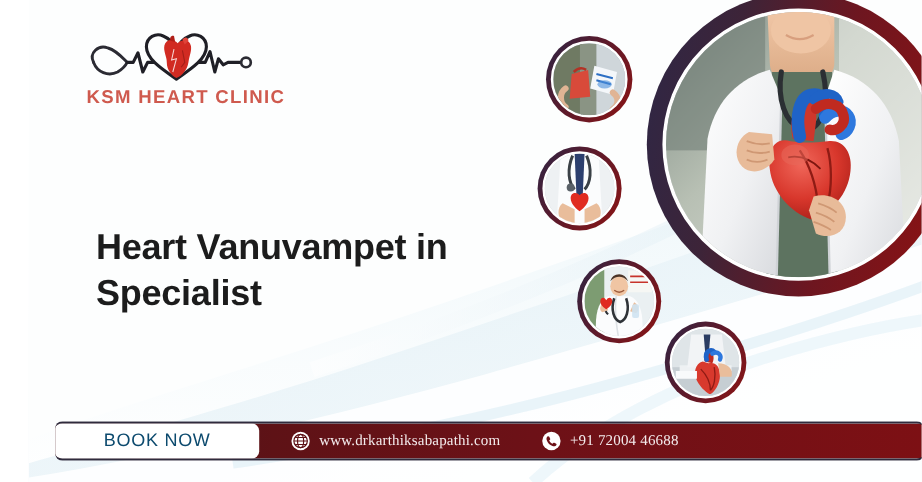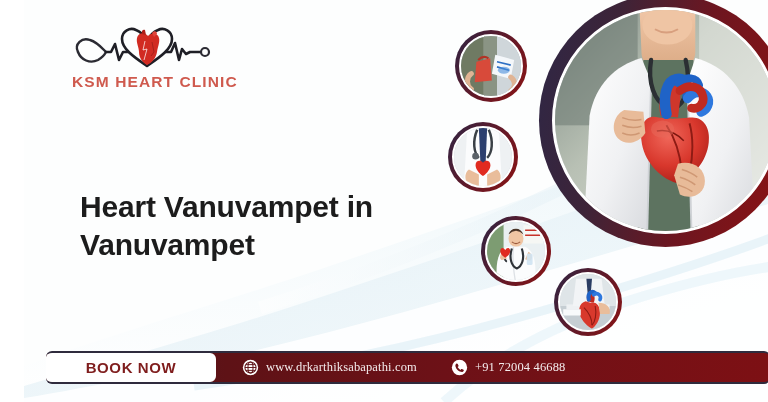--- a/index.html
+++ b/index.html
@@ -84,21 +84,21 @@
     box-sizing:border-box;
     display:flex;align-items:center;
     z-index:7;
     overflow:hidden;
   }
   .book-btn{
     width:170px;height:100%;
     background:#ffffff;
     border-radius:4px 6px 6px 4px;
     display:flex;align-items:center;justify-content:center;
-    font-size:15px;font-weight:700;letter-spacing:0.6px;color:#7f1d1d;
+    font-size:15px;font-weight:400;letter-spacing:0.6px;color:#0c4a6e;
     flex:0 0 auto;
     box-sizing:border-box;
     cursor:pointer;
   }
   .contact{
     display:flex;align-items:center;gap:7px;
     color:#f4eced;font-size:12.5px;letter-spacing:0.15px;
     white-space:nowrap;
     font-family:Liberation Serif, serif;
   }
@@ -154,21 +154,21 @@
       <path d="M70,12 C69,9 71,7 73,8 L74,13 Z" fill="#b01f18"></path>
       <path d="M80,11 C82,8 85,9 85,12 L82,15 Z" fill="#e0443a"></path>
       <path d="M73,19 L71,28 L75,27 L72,38" stroke="#ffffff" stroke-width="0.9" fill="none" opacity="0.8"></path>
       <path d="M80,20 L82,30 L79,34" stroke="#8f1a14" stroke-width="0.9" fill="none" opacity="0.7"></path>
     </svg>
     <div class="logo-text">KSM HEART CLINIC</div>
   </div>
 
   <h1 class="headline">
     <span>Heart Vanuvampet in</span><br>
-    <span>Vanuvampet</span>
+    <span>Specialist</span>
   </h1>
 
   <div class="circle main-circle">
     <div class="inner">
       <svg class="photo" viewBox="0 0 230 230" preserveAspectRatio="xMidYMid slice">
         <defs>
           <linearGradient id="bgRoom" x1="0" y1="0" x2="1" y2="1">
             <stop offset="0%" stop-color="#7d8a82"></stop>
             <stop offset="40%" stop-color="#b8c0b4"></stop>
             <stop offset="100%" stop-color="#e7e9e4"></stop>

